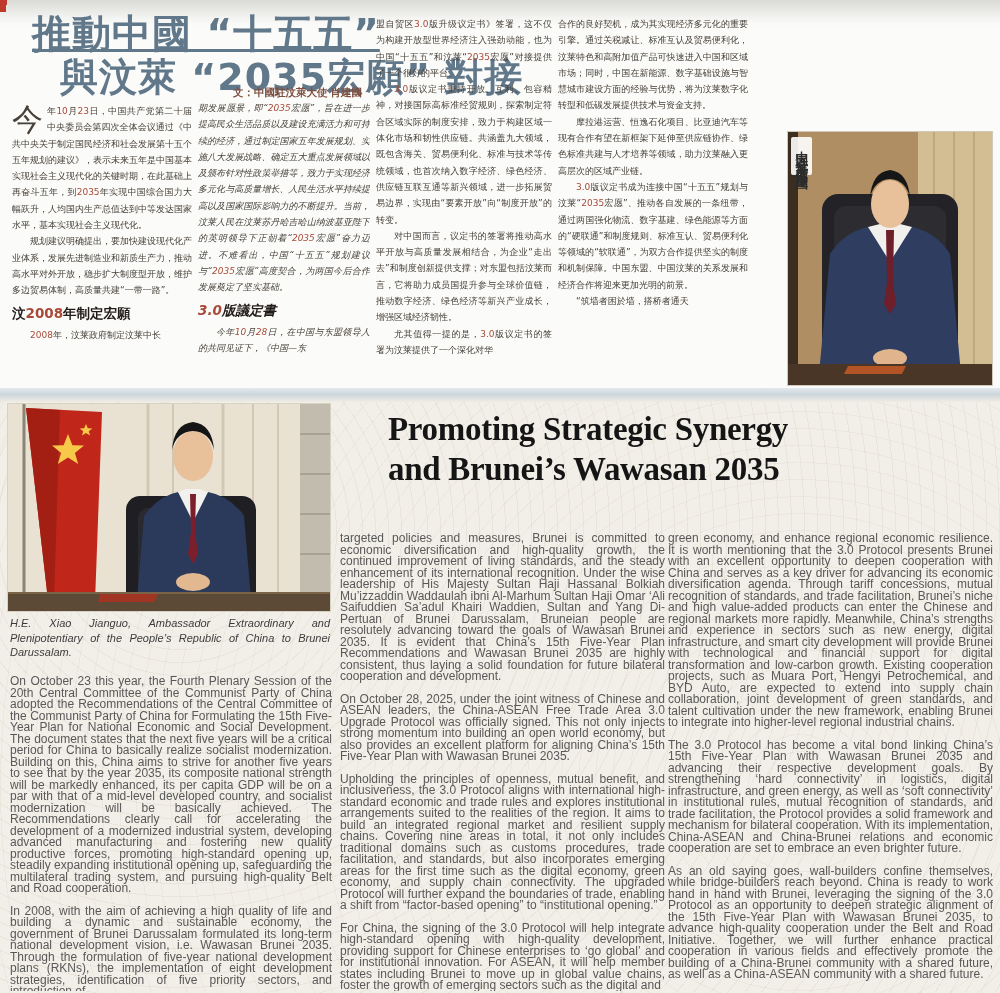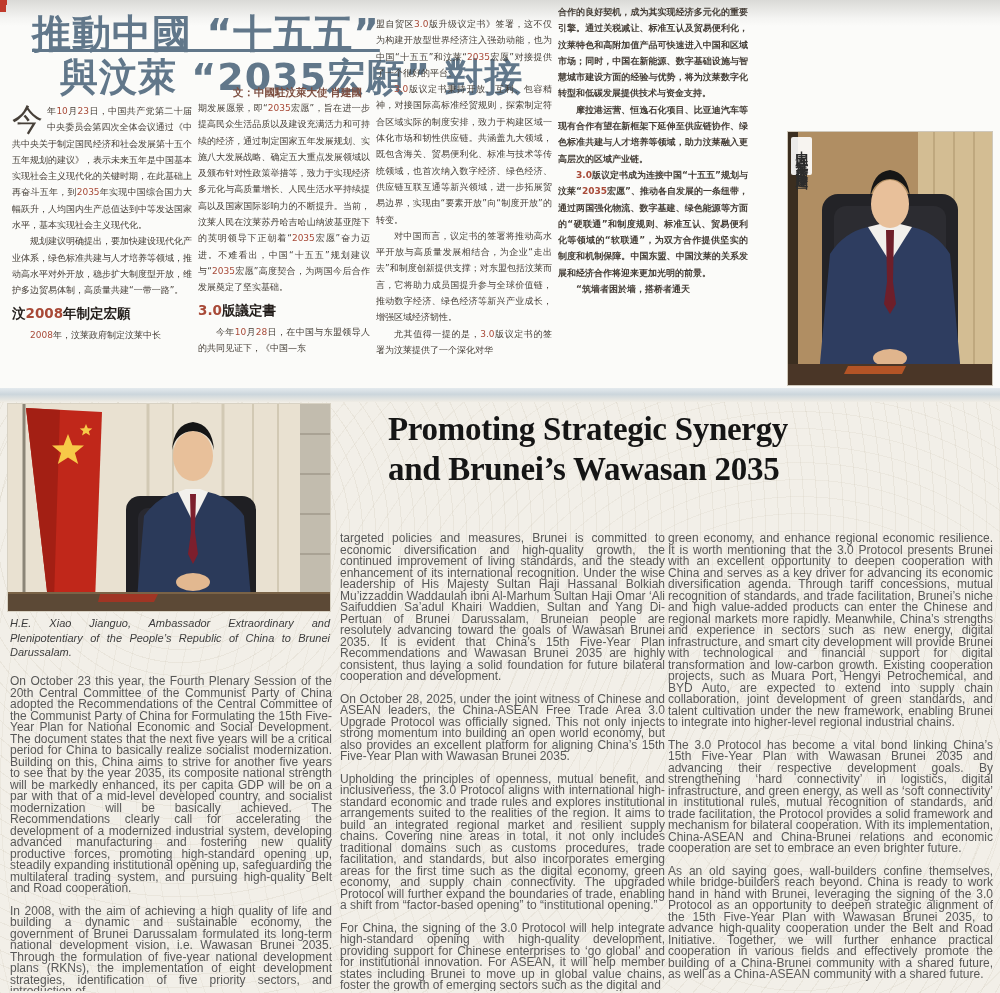--- a/index.html
+++ b/index.html
@@ -33,23 +33,23 @@
     font-size:9px; line-height:16.3px; text-align:justify;
     font-family:"DejaVu Sans","Liberation Sans",sans-serif; }
   .cn-col p { margin:0; text-indent:2em; }
   .cn-col p.cont, .cn-col p.first { text-indent:0; }
   .cn-col .subhead { display:block; text-indent:0;
     font-weight:700; font-size:13.5px; color:#211c19; margin:6px 0 5px; line-height:1.3; }
   .dropcap { float:left; font-size:31px; line-height:30px; padding:1px 4px 0 0; color:#474039; }
   .num { color:#a84a38; }
 
   .col1 { left:12px;  top:103px; width:180px; height:283px; }
-  .col2 { left:198px; top:100px; width:172px; height:288px; }
+  .col2 { left:198px; top:100px; width:172px; height:288px;font-style:italic; }
   .col3 { left:376px; top:16px;  width:176px; height:370px; }
-  .col4 { left:558px; top:4px;  width:190px; height:370px;font-weight:bold; }
+  .col4 { left:558px; top:16px;  width:190px; height:370px; }
   .col5 { left:756px; top:16px;  width:234px; height:114px; }
 
   .cn-photo { position:absolute; left:788px; top:132px; width:204px; height:253px;
     overflow:hidden; box-shadow:0 0 0 1px #cfc8bb; }
   .cn-photo svg { display:block; }
   .v-caption { position:absolute; left:3px; top:5px;
     writing-mode:vertical-rl; text-orientation:upright;
     background:rgba(255,255,255,.9); color:#2c2c2c; font-weight:700;
     font-size:12.5px; letter-spacing:3px; padding:4px 2px; border-radius:2px;
     font-family:"DejaVu Sans","Liberation Sans",sans-serif; }
@@ -94,21 +94,21 @@
     <div class="scan-mark m2"></div>
 
     <div class="cn-title">
       <span class="l1">推動中國 “十五五”</span>
       <span class="l2">與汶萊 “2035宏願” 對接</span>
     </div>
     <div class="cn-byline">文：中國駐汶萊大使 肖建國</div>
 
     <div class="cn-col col1">
       <p class="first"><span class="dropcap">今</span><span class="rn">年<span class="num">10</span>月<span class="num">23</span>日，中国共产党第二十届中央委员会第四次全体会议通过《中共中央关于制定国民经济和社会发展第十五个五年规划的建议》，表示未来五年是中国基本实现社会主义现代化的关键时期，在此基础上再奋斗五年，到<span class="num">2035</span>年实现中国综合国力大幅跃升，人均国内生产总值达到中等发达国家水平，基本实现社会主义现代化。</span></p>
-      <p><span class="rn">规划建议明确提出，要加快建设现代化产业体系，绿色标准共建与人才培养等领域，推动高水平对外开放，稳步扩大制度型开放，维护多边贸易体制，高质量共建“一带一路”。</span></p>
+      <p><span class="rn">规划建议明确提出，要加快建设现代化产业体系，发展先进制造业和新质生产力，推动高水平对外开放，稳步扩大制度型开放，维护多边贸易体制，高质量共建“一带一路”。</span></p>
       <span class="subhead rn">汶<span class="num">2008</span>年制定宏願</span>
       <p><span class="rn"><span class="num">2008</span>年，汶莱政府制定汶莱中长</span></p>
     </div>
 
     <div class="cn-col col2">
       <p class="cont"><span class="rn">期发展愿景，即“<span class="num">2035</span>宏愿”，旨在进一步提高民众生活品质以及建设充满活力和可持续的经济，通过制定国家五年发展规划、实施八大发展战略、确定五大重点发展领域以及颁布针对性政策举措等，致力于实现经济多元化与高质量增长、人民生活水平持续提高以及国家国际影响力的不断提升。当前，汶莱人民在汶莱苏丹哈吉哈山纳波基亚陛下的英明领导下正朝着“<span class="num">2035</span>宏愿”奋力迈进。不难看出，中国“十五五”规划建议与“<span class="num">2035</span>宏愿”高度契合，为两国今后合作发展奠定了坚实基础。</span></p>
       <span class="subhead rn"><span class="num">3.0</span>版議定書</span>
       <p><span class="rn">今年<span class="num">10</span>月<span class="num">28</span>日，在中国与东盟领导人的共同见证下，《中国—东</span></p>
     </div>
 

